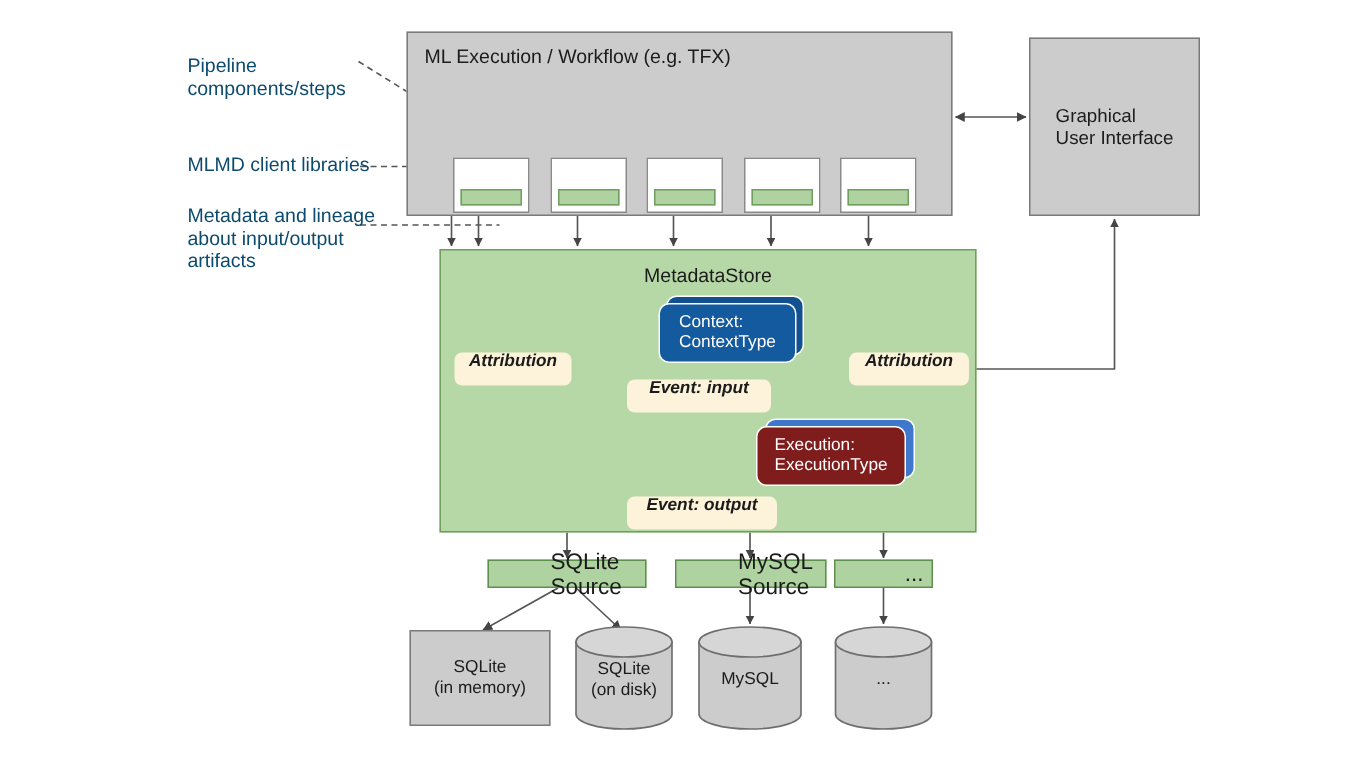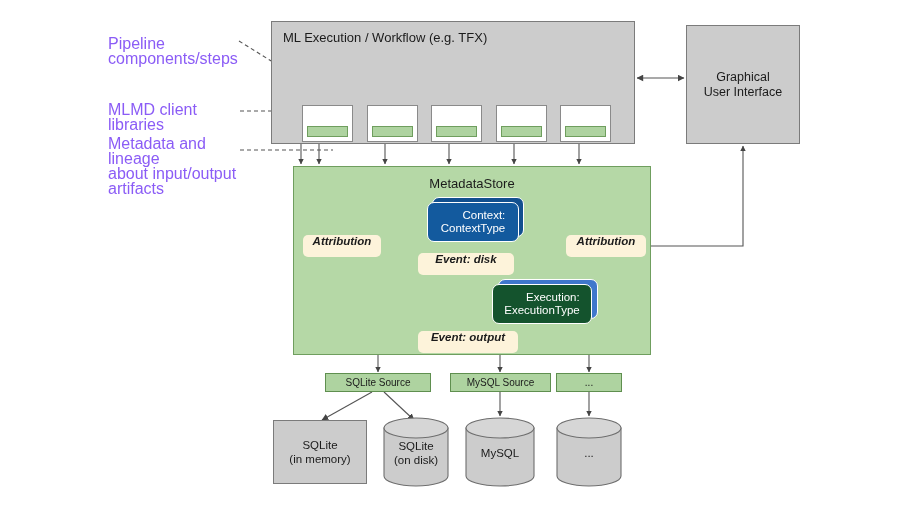--- a/index.html
+++ b/index.html
@@ -21,24 +21,25 @@
   }
   #edges {
     position: absolute; left: 0; top: 0;
     width: 900px; height: 506px;
     pointer-events: none;
   }
   .abs { position: absolute; }
 
   
   .annot {
-    font-size: 16px;
+    font-size: 13px;
     line-height: 15px;
-    color: #8b5cf6;
+    color: #0c4a6e;
     white-space: pre-line;
+    margin-left: 17px;
   }
 
   
   #platform {
     left: 271px; top: 21px;
     width: 364px; height: 123px;
     background: #cccccc;
     border: 1px solid #7b7b7b;
   }
   #platform-title {
@@ -60,21 +61,20 @@
     border: 1px solid #6f9e5e;
   }
 
   
   #gui {
     left: 686px; top: 25px;
     width: 114px; height: 119px;
     background: #cccccc;
     border: 1px solid #7b7b7b;
     display: flex; align-items: center; justify-content: center;
-    text-align: center;
     font-size: 12.5px; line-height: 15px;
     color: #1b1b1b;
   }
 
   
   #store {
     left: 293px; top: 166px;
     width: 358px; height: 189px;
     background: #b5d8a6;
     border: 1px solid #6f9e5e;
@@ -83,22 +83,22 @@
     position: absolute; left: 0; right: 0; top: 9px;
     text-align: center;
     font-size: 13px; color: #1b1b1b;
   }
 
   
   .card {
     position: absolute;
     border-radius: 7px;
     display: flex; align-items: center; justify-content: center;
-    text-align: right;
-    font-size: 11.5px; line-height: 13.5px;
+    text-align: left;
+    font-size: 11.5px; line-height: 13.5px; margin-left: 12px;
   }
   .card .stack {
     position: absolute;
     border-radius: 7px;
     z-index: 0;
   }
   .card .face {
     position: absolute; left: 0; top: 0;
     width: 100%; height: 100%;
     border-radius: 7px;
@@ -110,21 +110,21 @@
   #card-context .stack { left: 5px; top: -5px; width: 92px; height: 40px;
     background: #12508f; border: 1.5px solid #ffffff; }
   #card-context .face { background: #135a9e; border: 1.5px solid #ffffff; color: #ffffff; }
 
   #card-artifact { left: 56px; top: 115px; width: 88px; height: 42px; }
   #card-artifact .face { background: #d4e3f6; border: 1.5px solid #ffffff; color: #1b1b1b; }
 
   #card-execution { left: 198px; top: 117px; width: 100px; height: 40px; }
   #card-execution .stack { left: 6px; top: -5px; width: 100px; height: 40px;
     background: #3f77cc; border: 1.5px solid #ffffff; }
-  #card-execution .face { background: #14532d; border: 1.5px solid #ffffff; color: #ffffff; }
+  #card-execution .face { background: #7f1d1d; border: 1.5px solid #ffffff; color: #ffffff; }
 
   .rel {
     position: absolute;
     background: #fdf3da;
     border-radius: 5px;
     display: flex; align-items: flex-start; justify-content: center;
     font-size: 11.5px; font-style: italic; color: #1b1b1b;
     z-index: 2;
     font-weight: bold;
   }
@@ -133,21 +133,21 @@
   #rel-event-input { left: 124px; top: 86px; width: 96px; height: 22px; }
   #rel-event-output { left: 124px; top: 164px; width: 100px; height: 22px; }
 
   
   .srcbox {
     position: absolute;
     height: 19px;
     background: #aed3a0;
     border: 1px solid #5f8f4f;
     display: flex; align-items: center; justify-content: center;
-    font-size: 10px; color: #1b1b1b;
+    font-size: 15px; color: #1b1b1b; padding-left: 41px;
   }
 
   
   .store-rect {
     position: absolute;
     background: #cccccc;
     border: 1px solid #7b7b7b;
     display: flex; align-items: center; justify-content: center;
     text-align: center;
     font-size: 11.5px; line-height: 14px; color: #1b1b1b;
@@ -287,21 +287,21 @@
       </div>
     </div>
 
     <div class="rel" id="rel-attribution">
       <span>Attribution</span>
     </div>
     <div class="rel" id="rel-association">
       <span>Attribution</span>
     </div>
     <div class="rel" id="rel-event-input">
-      <span>Event: disk</span>
+      <span>Event: input</span>
     </div>
     <div class="rel" id="rel-event-output">
       <span>Event: output</span>
     </div>
   </div>
 
   <div class="srcbox" style="left:325px; top:373px; width:106px;">
     <span>SQLite Source</span>
   </div>
   <div class="srcbox" style="left:450px; top:373px; width:101px;">

